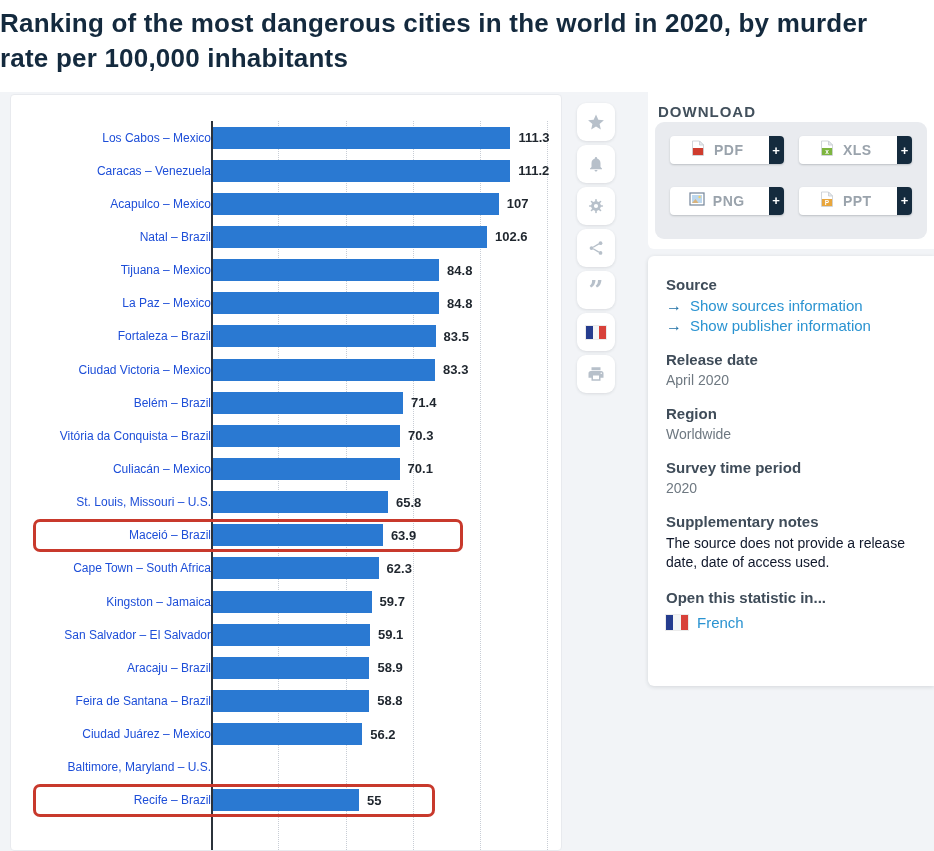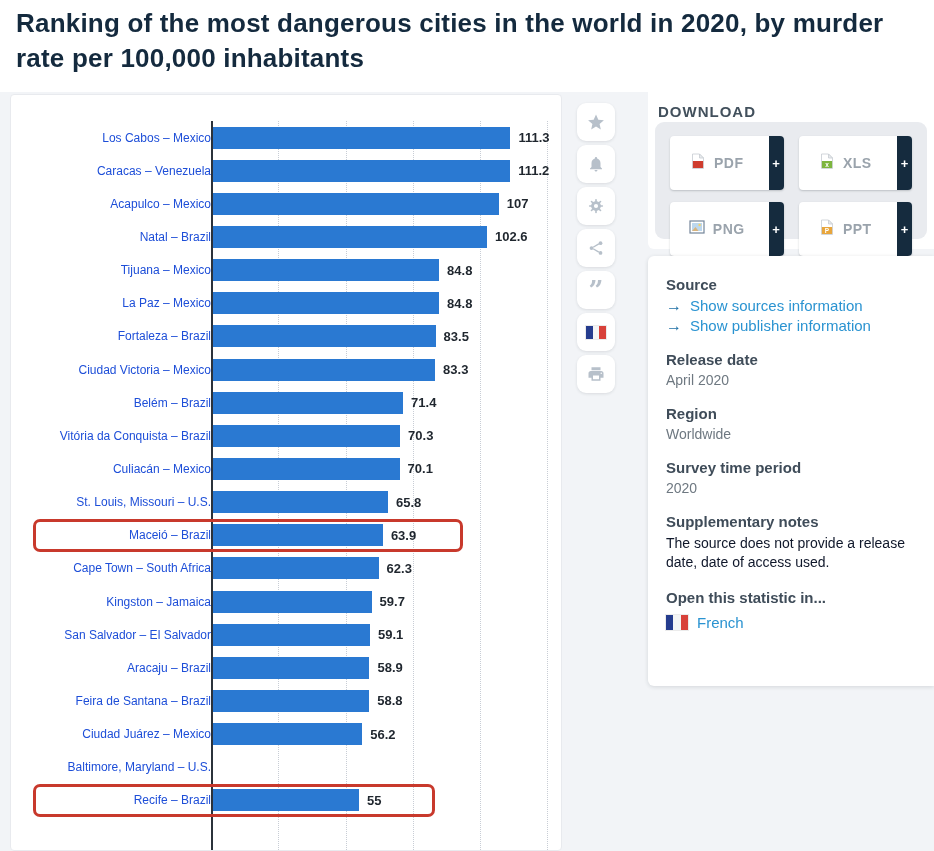--- a/index.html
+++ b/index.html
@@ -4,21 +4,21 @@
 <style>
   * { margin:0; padding:0; box-sizing:border-box; }
   html,body { background:#fff; }
   .page {
     position:relative; width:934px; height:851px; overflow:hidden;
     font-family:"Liberation Sans", sans-serif; background:#fff;
   }
   
   .header { position:absolute; left:0; top:0; width:934px; height:92px; background:#fff; }
   .page-title {
-    padding:6px 10px 0 16px; max-width:920px;
+    padding:6px 10px 0 0; max-width:920px;
     font-size:26px; line-height:35px; font-weight:bold; color:#142a3e; letter-spacing:.2px;
   }
   
   .content { position:absolute; left:0; top:92px; width:934px; height:759px; background:#f2f4f7; }
 
   
   .chart-card {
     position:absolute; left:10px; top:2px; width:552px; height:757px;
     background:#fff; border:1px solid #e8eaee; border-radius:4px; overflow:hidden;
   }
@@ -52,21 +52,21 @@
     position:absolute; left:648px; top:0; width:286px; height:157px;
     background:#fff; border-radius:0 0 0 6px;
   }
   .download-label { padding:11px 0 0 10px; font-size:15px; font-weight:bold; letter-spacing:1px; color:#42505c; }
   .download-panel {
     position:absolute; left:7px; top:30px; width:272px; height:117px;
     background:#e9ebef; border-radius:9px;
     display:grid; grid-template-columns:1fr 1fr; gap:12px 15px; padding:14px 15px;
   }
   .dl-btn {
-    position:relative; background:#fff; border-radius:4px; height:54px;
+    position:relative; background:#fff; border-radius:4px; height:28px;
     box-shadow:0 1px 2px rgba(30,40,50,.22);
     display:flex; align-items:center; justify-content:center; gap:8px;
     padding-right:20px; cursor:pointer;
   }
   .dl-btn .dl-text { font-size:14px; font-weight:bold; color:#9aa3ac; letter-spacing:.5px; }
   .dl-plus {
     position:absolute; right:0; top:0; bottom:0; width:15px; background:#152b3e;
     border-radius:0 4px 4px 0; color:#fff; font-size:13px; font-weight:bold;
     display:flex; align-items:center; justify-content:center; cursor:pointer;
   }

